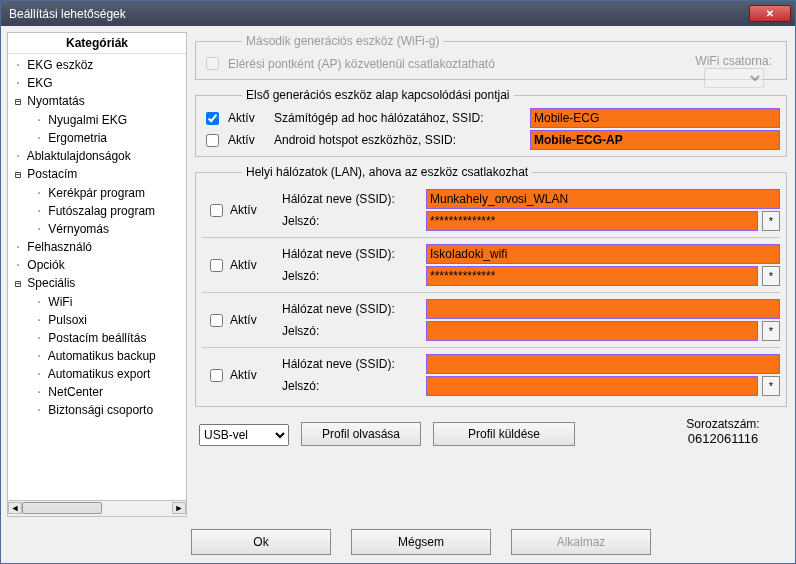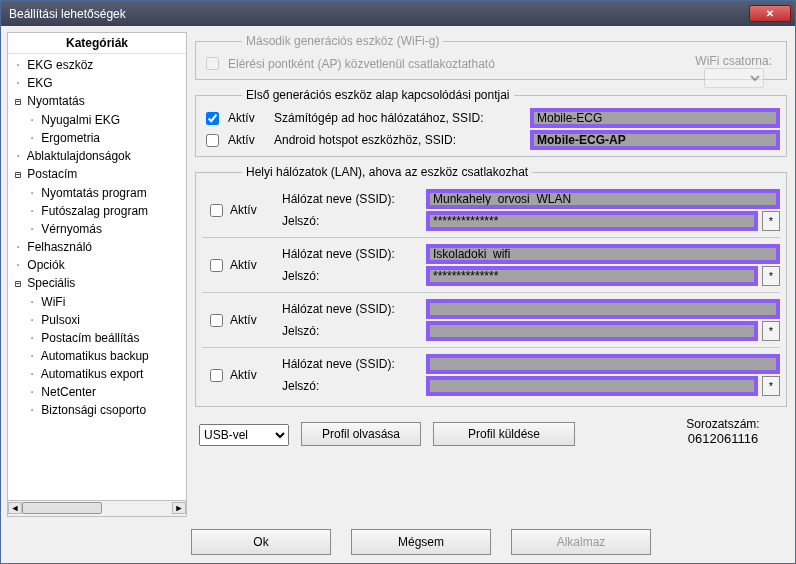--- a/index.html
+++ b/index.html
@@ -62,21 +62,21 @@
   }
   .tree {
     flex:1;
     overflow: hidden;
     padding: 2px 0;
     font-size: 12px;
     line-height: 18px;
   }
   .tree-row { white-space: nowrap; }
   .tree-row.level0 { padding-left: 4px; }
-  .tree-row.level1 { padding-left: 18px; }
+  .tree-row.level1 { padding-left: 25px; }
   .tree-row .twist {
     display:inline-block; width:12px; text-align:center;
     font-size: 10px; font-family: monospace;
   }
   .tree-row .dash {
     display:inline-block; width:12px; text-align:center;
     color:#888; font-family: monospace;
   }
   .scrollbar-h {
     height: 16px;
@@ -114,22 +114,22 @@
     margin-left: 40px;
   }
   fieldset.group.disabled > legend,
   .disabled-text { color:#9a9a9a; }
   .row { display:flex; align-items:center; gap:6px; margin: 2px 0; }
   .cb { width:13px; height:13px; }
   .lbl { font-size:12px; }
   input.txt {
     font-size:12px;
     padding: 2px 3px;
-    border: 4px solid #8b5cf6;
-    background:#a3a3a3;
+    border: 1px solid #8b5cf6;
+    background:#f97316;
     height: 20px;
   }
   .wifi-ch {
     position:absolute;
     top:6px; right:14px;
     display:flex; flex-direction:column; align-items:center;
   }
   .wifi-ch select {
     width:60px; height:20px;
     font-size:12px;
@@ -197,21 +197,21 @@
     <div class="sidebar">
       <div class="sidebar-title">Kategóriák</div>
       <div class="tree" id="tree">
           <div class="tree-row level0"><span class="dash">·</span><span> EKG eszköz</span></div>
           <div class="tree-row level0"><span class="dash">·</span><span> EKG</span></div>
           <div class="tree-row level0"><span class="twist">⊟</span><span> Nyomtatás</span></div>
           <div class="tree-row level1"><span class="dash">·</span><span> Nyugalmi EKG</span></div>
           <div class="tree-row level1"><span class="dash">·</span><span> Ergometria</span></div>
           <div class="tree-row level0"><span class="dash">·</span><span> Ablaktulajdonságok</span></div>
           <div class="tree-row level0"><span class="twist">⊟</span><span> Postacím</span></div>
-          <div class="tree-row level1"><span class="dash">·</span><span> Nyomtatás program</span></div>
+          <div class="tree-row level1"><span class="dash">·</span><span> Kerékpár program</span></div>
           <div class="tree-row level1"><span class="dash">·</span><span> Futószalag program</span></div>
           <div class="tree-row level1"><span class="dash">·</span><span> Vérnyomás</span></div>
           <div class="tree-row level0"><span class="dash">·</span><span> Felhasználó</span></div>
           <div class="tree-row level0"><span class="dash">·</span><span> Opciók</span></div>
           <div class="tree-row level0"><span class="twist">⊟</span><span> Speciális</span></div>
           <div class="tree-row level1"><span class="dash">·</span><span> WiFi</span></div>
           <div class="tree-row level1"><span class="dash">·</span><span> Pulsoxi</span></div>
           <div class="tree-row level1"><span class="dash">·</span><span> Postacím beállítás</span></div>
           <div class="tree-row level1"><span class="dash">·</span><span> Automatikus backup</span></div>
           <div class="tree-row level1"><span class="dash">·</span><span> Automatikus export</span></div>

